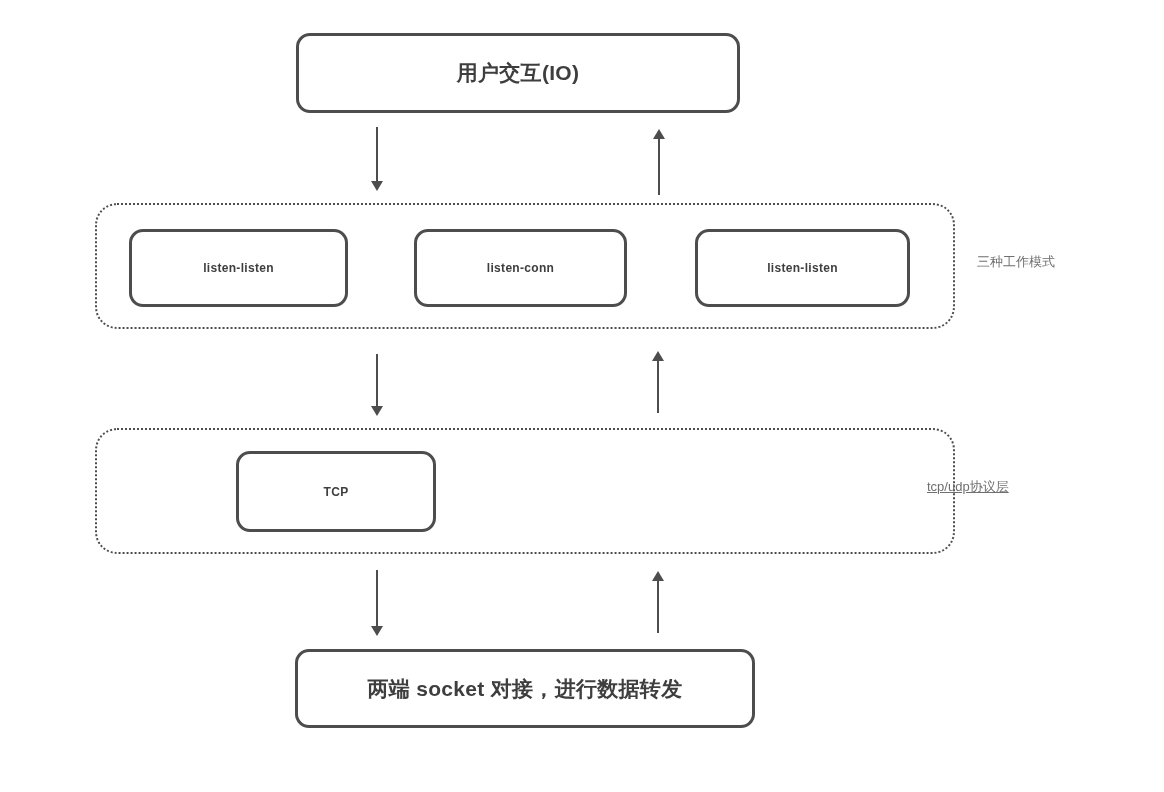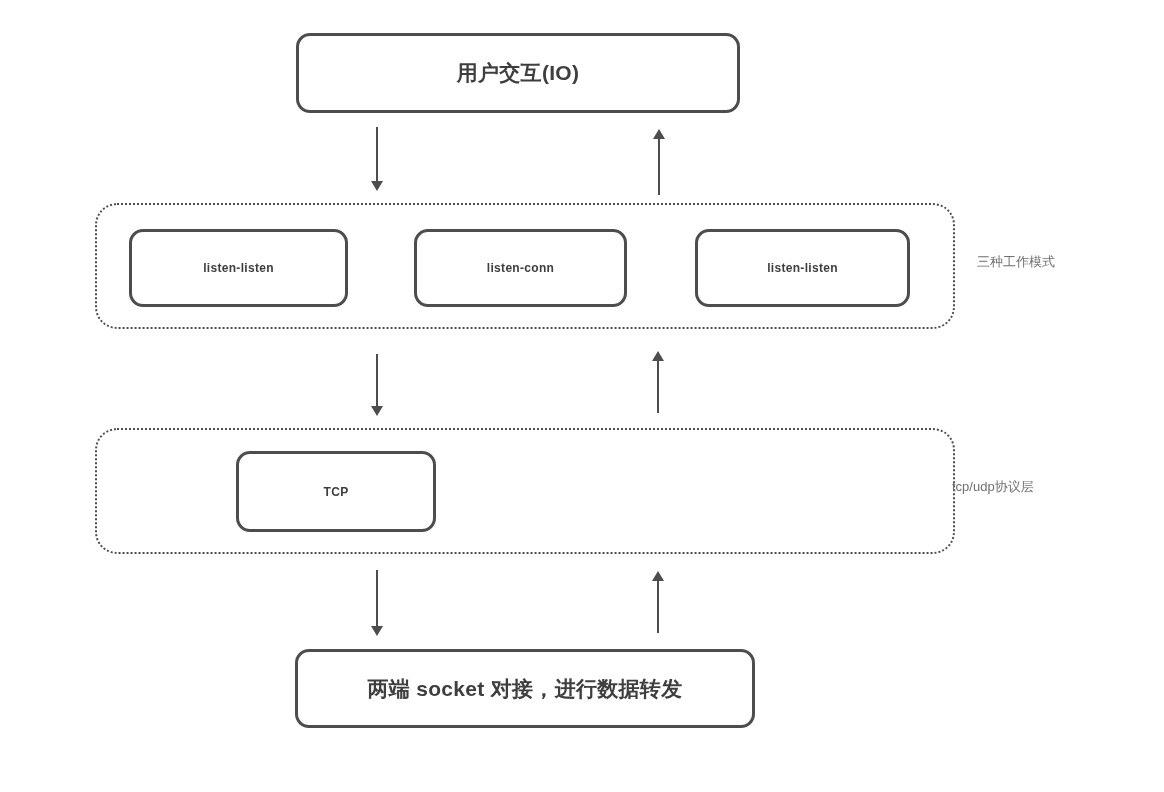--- a/index.html
+++ b/index.html
@@ -83,21 +83,21 @@
 
   #modes-group    { left: 95px; top: 203px; width: 860px; height: 126px; }
   #mode-box-1     { left: 32px;  top: 24px; width: 219px; height: 78px; }
   #mode-box-2     { left: 317px; top: 24px; width: 213px; height: 78px; }
   #mode-box-3     { left: 598px; top: 24px; width: 215px; height: 78px; }
   #modes-label    { left: 977px; top: 253px; }
 
   #protocol-group { left: 95px; top: 428px; width: 860px; height: 126px; }
   #tcp-box        { left: 115px; top: 21px; width: 200px; height: 81px; margin-left: 24px; }
   #udp-box        { left: 552px; top: 21px; width: 200px; height: 81px; }
-  #protocol-label { left: 952px; top: 478px; }
+  #protocol-label { left: 927px; top: 478px; text-decoration: underline; }
 
   #arrow-1-down { left: 371px; top: 127px; height: 64px; }
   #arrow-1-up   { left: 653px; top: 129px; height: 66px; }
   #arrow-2-down { left: 371px; top: 354px; height: 62px; }
   #arrow-2-up   { left: 652px; top: 351px; height: 62px; }
   #arrow-3-down { left: 371px; top: 570px; height: 66px; }
   #arrow-3-up   { left: 652px; top: 571px; height: 62px; }
 </style>
 </head>
 <body>

